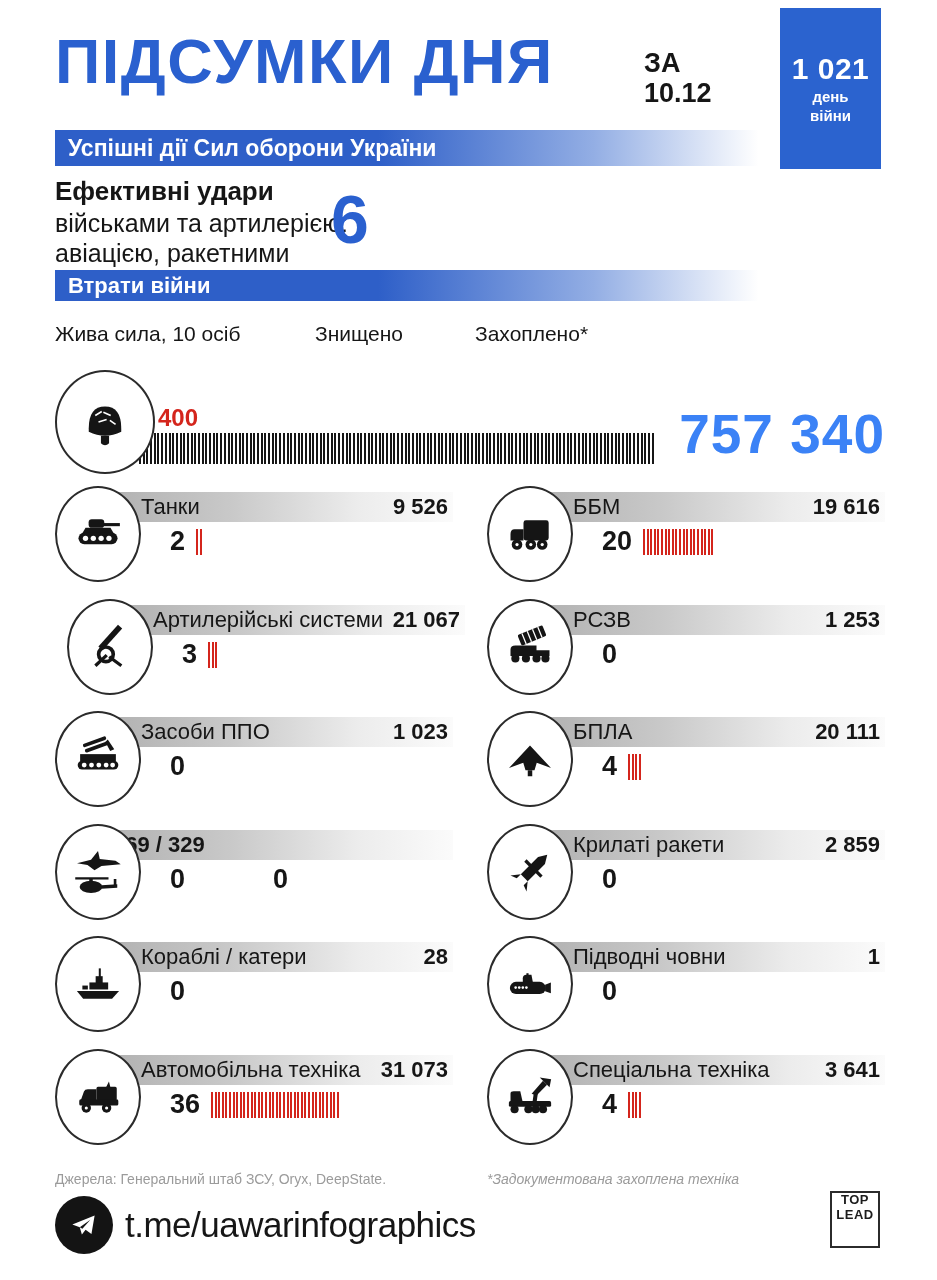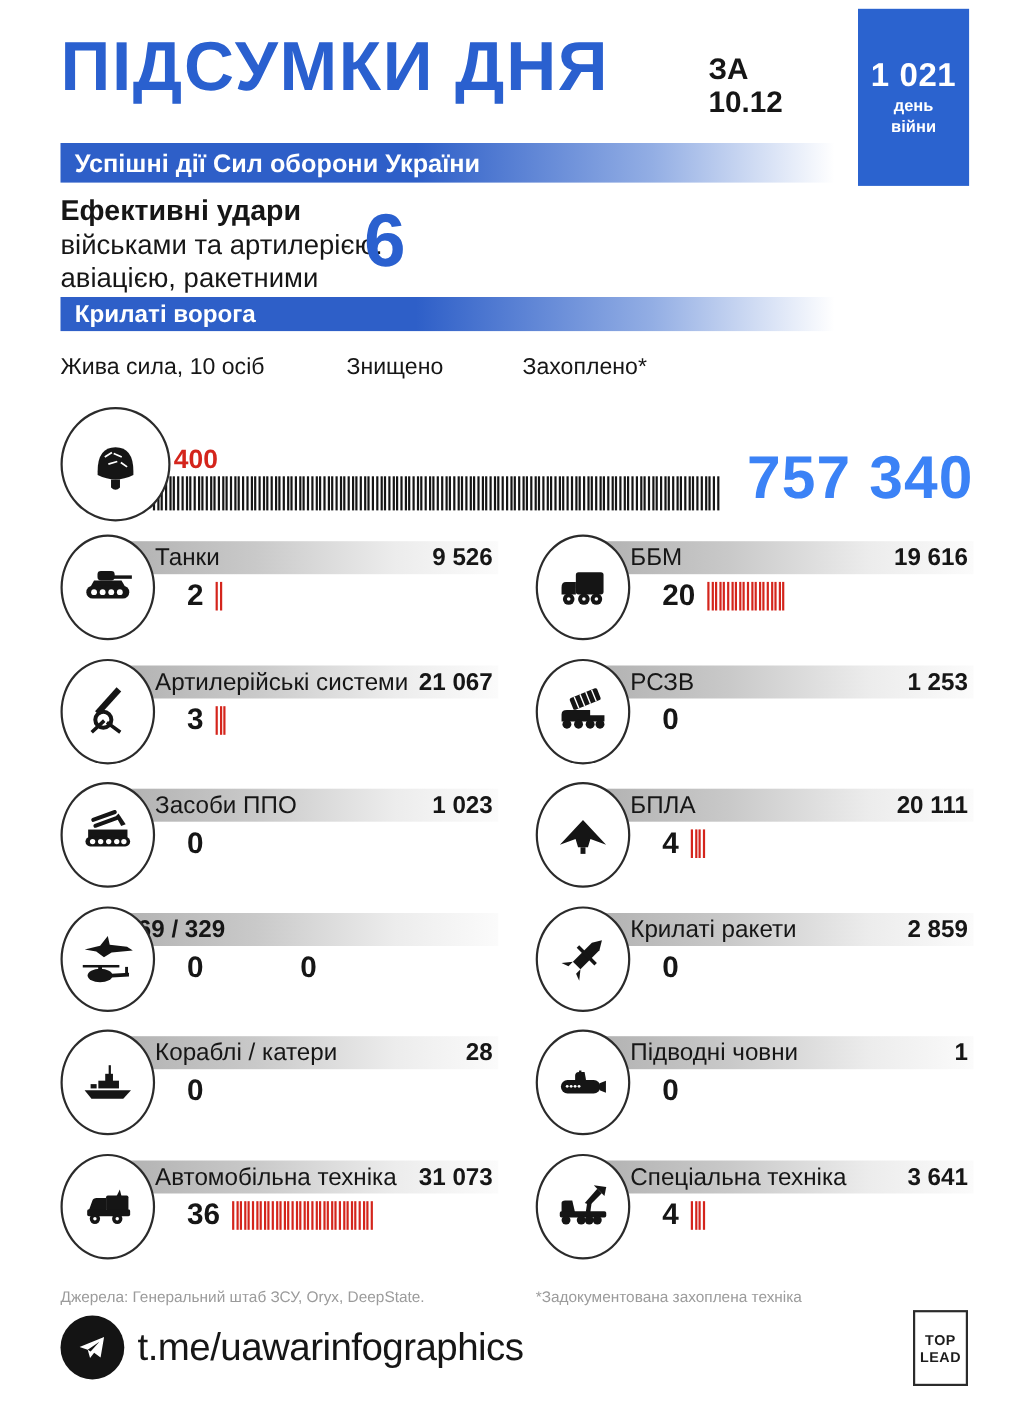--- a/index.html
+++ b/index.html
@@ -55,26 +55,26 @@
   .item-label{font-size:22px;color:#161616;padding-left:28px;flex:1;white-space:nowrap;}
   .item-total{font-size:22px;font-weight:800;color:#161616;padding-right:5px;white-space:nowrap;}
   .item-daily{position:absolute;left:115px;top:42px;display:flex;align-items:center;}
   .daily-num{font-size:27px;font-weight:800;color:#161616;line-height:1;}
   .daily2{margin-left:88px;}
   span:empty{display:none;}
   .item-daily .ticks{margin-left:11px;margin-top:1px;}
 
   
   .sources{position:absolute;left:55px;top:1171px;font-size:14px;color:#9b9b9b;}
-  .note{position:absolute;left:487px;top:1171px;font-size:14px;color:#9b9b9b;}
+  .note{position:absolute;left:487px;top:1171px;font-size:14px;color:#9b9b9b;font-style:italic;}
   .tg-row{position:absolute;left:55px;top:1196px;display:flex;align-items:center;gap:12px;cursor:pointer;}
   .tg-circle{width:58px;height:58px;border-radius:50%;background:#141414;display:flex;align-items:center;justify-content:center;}
   .tg-text{font-size:35px;color:#161616;letter-spacing:-0.5px;}
-  .toplead{position:absolute;left:830px;top:1191px;width:50px;height:69px;border:2px solid #2b2b2b;box-sizing:border-box;
-     display:flex;flex-direction:column;align-items:center;justify-content:center;gap:2px;}
+  .toplead{position:absolute;left:830px;top:1191px;width:50px;height:57px;border:2px solid #2b2b2b;box-sizing:border-box;
+     display:flex;flex-direction:column;align-items:center;justify-content:flex-start;gap:2px;}
   .toplead .t{font-size:13px;font-weight:700;letter-spacing:.5px;color:#1c1c1c;line-height:1;}
   svg{display:block;}
 </style>
 </head>
 <body>
 
 <div id="page">
 
   <div class="title">ПІДСУМКИ ДНЯ</div>
 
@@ -91,21 +91,21 @@
 
   <div class="blue-banner banner-success">Успішні дії Сил оборони України</div>
 
   <div class="strikes">
     <div class="b">Ефективні удари</div>
     <div>військами та артилерією:</div>
     <div>авіацією, ракетними</div>
   </div>
   <div class="strikes-value">6</div>
 
-  <div class="blue-banner banner-losses">Крилаті ворога</div>
+  <div class="blue-banner banner-losses">Втрати війни</div>
 
   <div class="legend-item" style="left:55px">
 
     <span>Жива сила, 10 осіб</span>
   </div>
   <div class="legend-item" style="left:315px">
 
     <span>Знищено</span>
   </div>
   <div class="legend-item" style="left:475px">
@@ -335,21 +335,21 @@
             <i></i>
             <i></i>
             <i></i>
             <i></i>
             <i></i>
             <i></i>
             <i></i>
           </span>
       </div>
     </div>
-      <div class="item" style="left: 55px; top: 598.6px;">
+      <div class="item" style="left: 67px; top: 598.6px;">
       <div class="circle">
           <span class="islot">
             <svg width="52" height="54" viewBox="0 0 64 64" fill="#151515">
               <rect x="29" y="2" width="7" height="36" transform="rotate(42 32 20)"></rect>
               <circle cx="27" cy="41" r="9" fill="none" stroke="#151515" stroke-width="4.5"></circle>
               <path d="M14 55 L28 42 M46 55 L31 44" stroke="#151515" stroke-width="4" fill="none"></path>
             </svg>
           </span>
         </div>
       <div class="item-banner">

